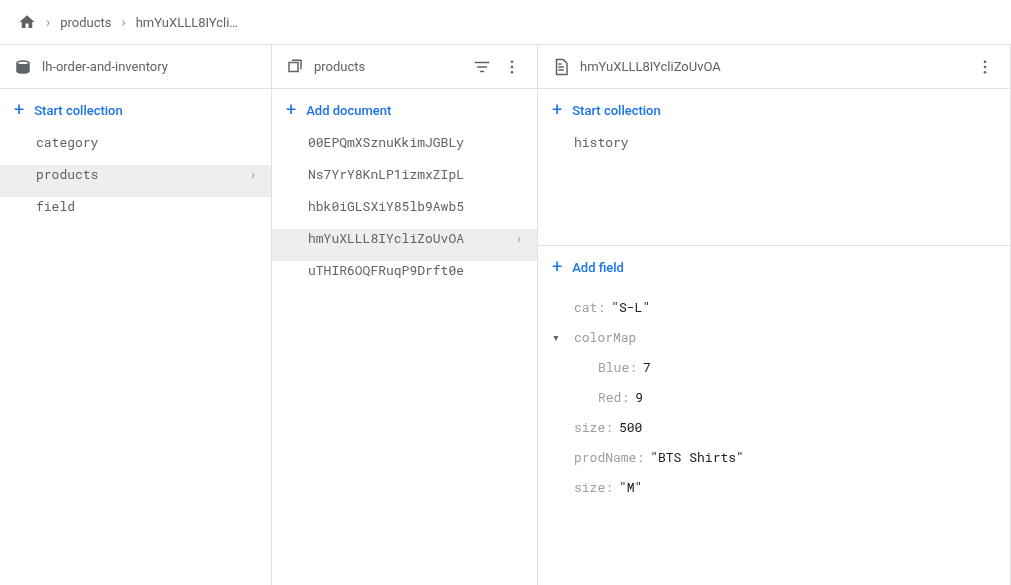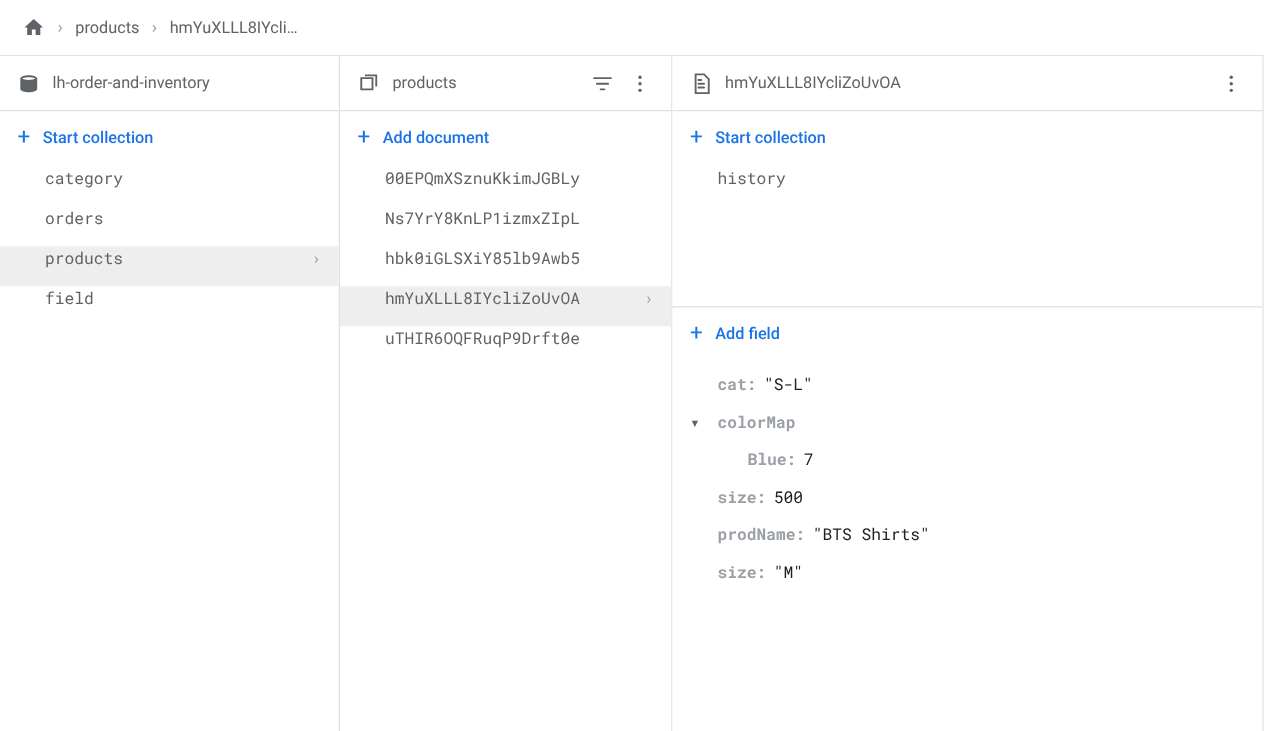--- a/index.html
+++ b/index.html
@@ -17,21 +17,21 @@
   .panel-header .iconbtn { color: #5f6368; cursor: pointer; width: 20px; text-align: center; }
   .action { display: flex; align-items: center; gap: 10px; padding: 0 14px; height: 42px; color: #1a73e8; font-weight: 500; font-size: 13px; cursor: pointer; }
   .action .plus { font-size: 18px; line-height: 1; font-weight: 400; }
   .list { padding-top: 2px; }
   .list-item { display: flex; align-items: flex-start; padding: 0 14px 0 36px; height: 32px; font-family: "Roboto Mono", Menlo, Consolas, monospace; font-size: 13px; color: #5f6368; cursor: pointer; position: relative; }
   .list-item.selected { background: #eeeeee; }
   .list-item .chev-right { margin-left: auto; color: #9aa0a6; }
   .subcol-divider { border-top: 1px solid #e0e0e0; margin-top: 10px; }
   .fields { padding: 4px 0 10px 0; font-family: "Roboto Mono", Menlo, Consolas, monospace; font-size: 13px; }
   .frow { display: flex; align-items: center; padding: 0 14px 0 36px; height: 30px; gap: 6px; }
-  .frow .key { color: #9aa0a6; font-weight: bold; }
+  .frow .key { color: #9aa0a6; }
   .frow .val { color: #202124; }
   .frow .caret { position: absolute; left: 14px; color: #5f6368; cursor: pointer; }
   .frow.rel { position: relative; }
   .frow.indent1 { padding-left: 60px; }
   .home-svg, .db-svg, .col-svg, .doc-svg { flex: 0 0 auto; }
   svg { display: block; }
 </style>
 </head>
 <body>
 
@@ -58,23 +58,20 @@
       </span>
       <span class="title">lh-order-and-inventory</span>
     </div>
     <div class="action">
       <span class="plus">+</span>
       <span>Start collection</span>
     </div>
     <div class="list" id="col0-list">
         <div class="list-item">
           <span>category</span>
-        </div>
-        <div class="list-item">
-          <span>orders</span>
         </div>
         <div class="list-item selected">
           <span>products</span>
           <span class="chev-right">›</span>
         </div>
         <div class="list-item">
           <span>field</span>
         </div>
       </div>
   </div>
@@ -163,20 +160,24 @@
         <span class="val">"S-L"</span>
       </div>
       <div class="frow rel">
         <span class="caret">▾</span>
         <span class="key">colorMap</span>
       </div>
       <div class="frow indent1">
         <span class="key">Blue:</span>
         <span class="val">7</span>
       </div>
+      <div class="frow indent1">
+        <span class="key">Red:</span>
+        <span class="val">9</span>
+      </div>
       <div class="frow">
         <span class="key">size:</span>
         <span class="val">500</span>
       </div>
       <div class="frow">
         <span class="key">prodName:</span>
         <span class="val">"BTS Shirts"</span>
       </div>
       <div class="frow">
         <span class="key">size:</span>

